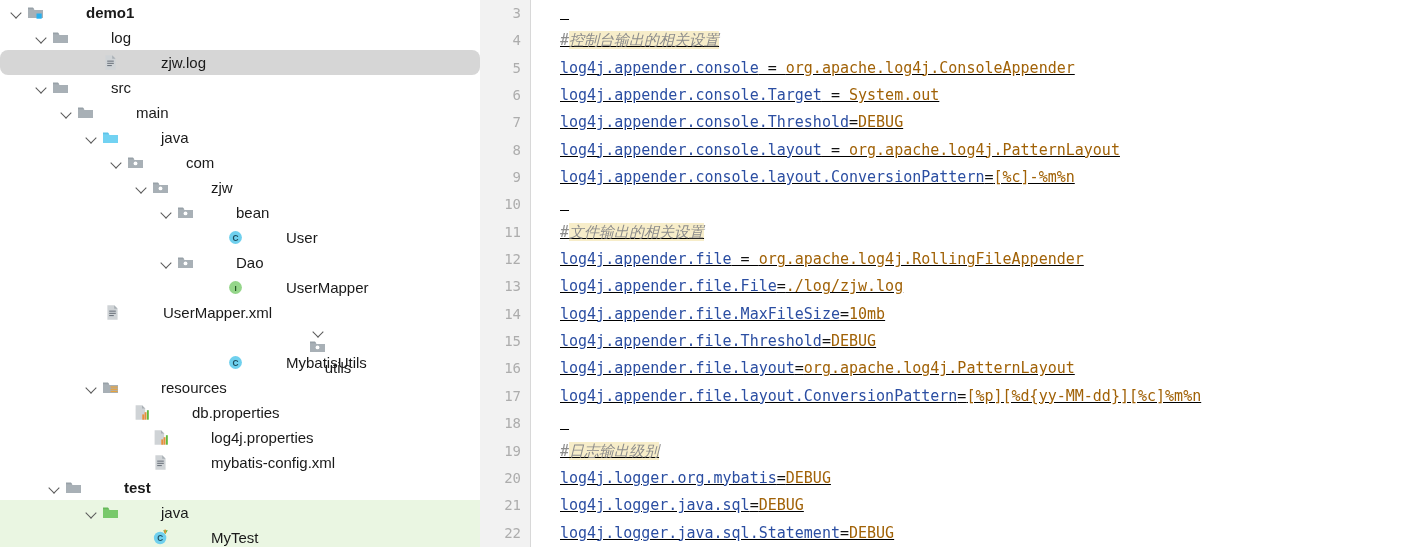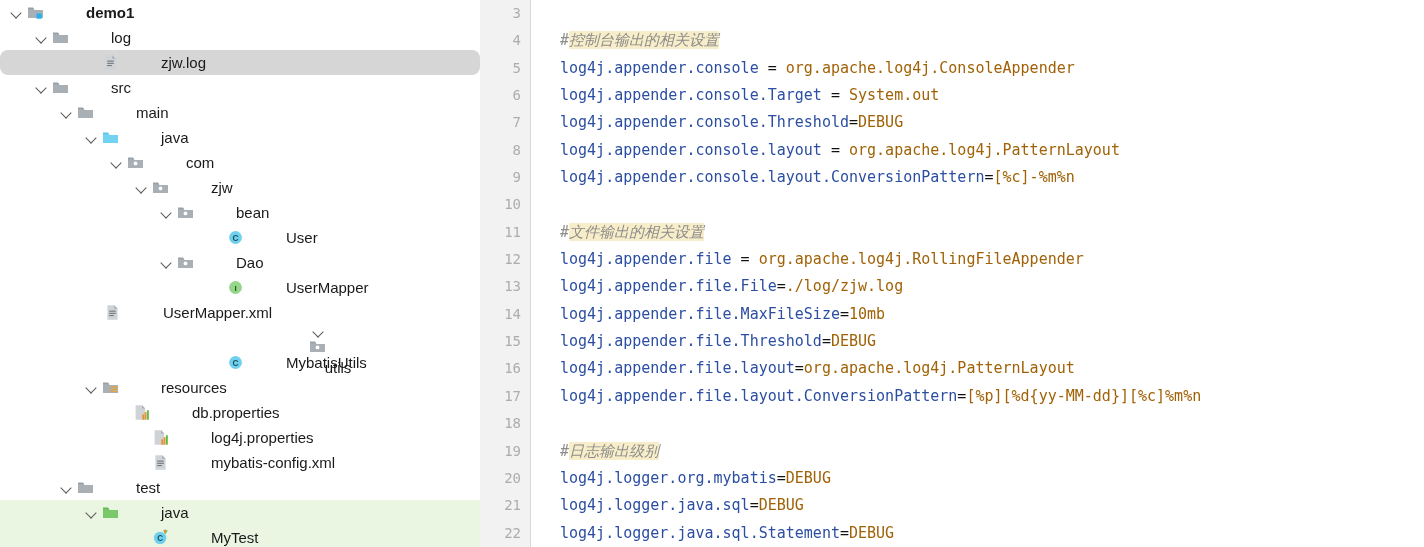--- a/index.html
+++ b/index.html
@@ -80,21 +80,21 @@
     line-height: 27.35px;
     text-align: right;
     padding-right: 9px;
     font-family: "DejaVu Sans Mono", monospace;
     font-size: 14px;
     color: #adadad;
   }
   #codearea {
     position: absolute;
     left: 51px; top: 0;
-    right: 0; height: 547px;
+    right: 0; height: 547px; text-decoration: underline;
   }
   .cl {
     height: 27.35px;
     line-height: 27.35px;
     white-space: pre;
     font-family: "DejaVu Sans Mono", monospace;
     font-size: 15px;
     padding-left: 29px;
     letter-spacing: 0px;
   }
@@ -317,21 +317,21 @@
           <svg width="17" height="17" viewBox="0 0 17 17">
             <path d="M3.4 1.3 H10.2 L13.6 4.8 V15.7 H3.4 Z" fill="#cfd3d6"></path>
             <path d="M10.2 1.3 L13.6 4.8 H10.2 Z" fill="#aab0b5"></path>
             <rect x="5.2" y="6.6" width="6.6" height="1.1" fill="#6f7780"></rect>
             <rect x="5.2" y="8.8" width="6.6" height="1.1" fill="#6f7780"></rect>
             <rect x="5.2" y="11" width="4.6" height="1.1" fill="#6f7780"></rect>
           </svg>
         </span>
         <span class="lbl">mybatis-config.xml</span>
       </div>
-      <div class="tree-row" style="padding-left: 60px;">
+      <div class="tree-row" style="padding-left: 48px; font-weight: bold;">
         <span class="arrow open"></span>
         <span class="ico">
           <svg width="17" height="17" viewBox="0 0 17 17">
             <path d="M1 4.2 H6.2 L7.6 6 H16 V14 H1 Z" fill="#a8b0b6"></path>
             <path d="M1 3.6 H6.0 L7.2 5.3 H1 Z" fill="#98a1a8"></path>
           </svg>
         </span>
         <span class="lbl">test</span>
       </div>
       <div class="tree-row testbg" style="padding-left: 85px;">

